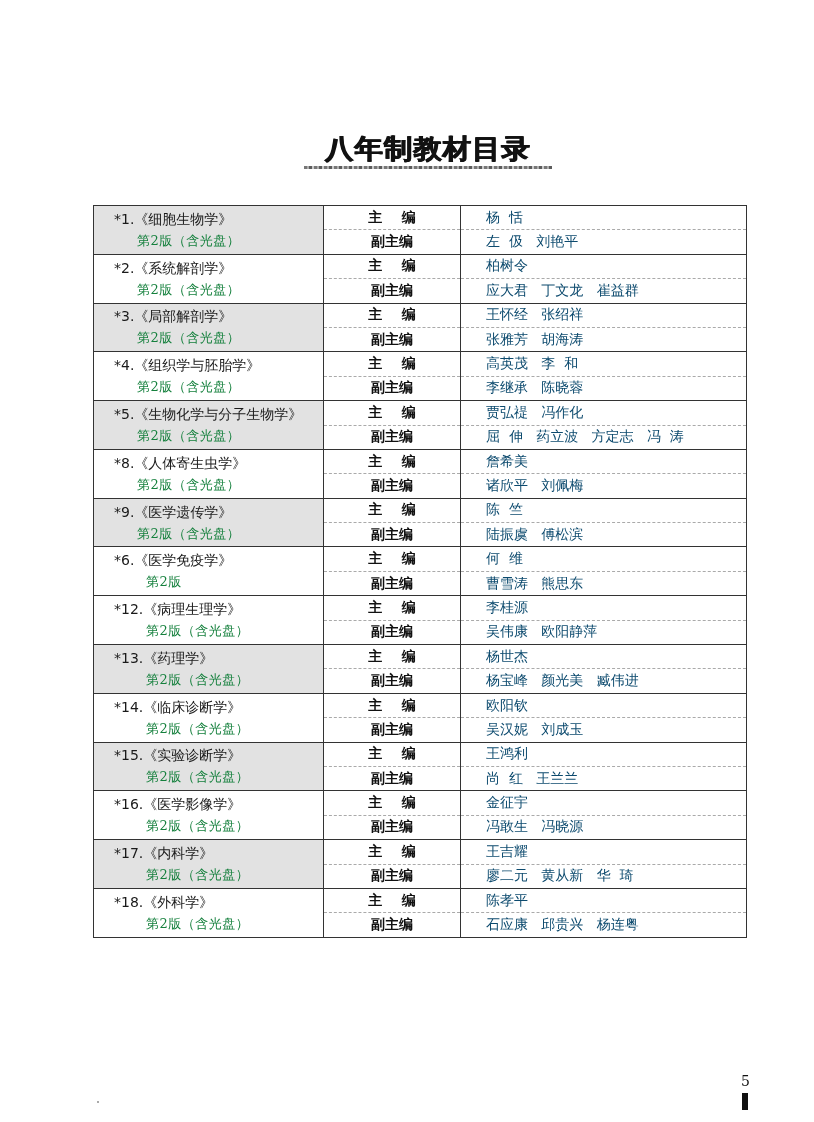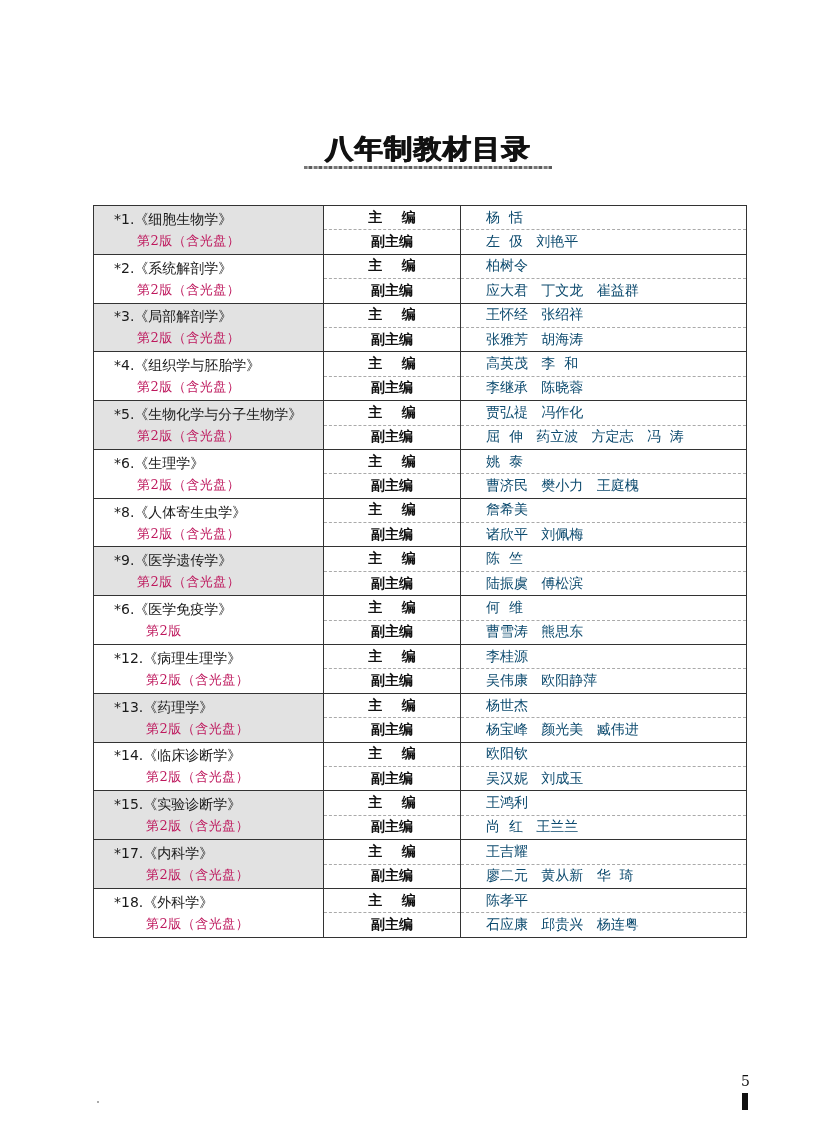--- a/index.html
+++ b/index.html
@@ -15,21 +15,21 @@
                border: 1.5px solid #333; }
   .toc-row { height: 47.8px; }
   .toc-row td { padding: 0; border-bottom: 1.2px solid #333; vertical-align: middle; }
   .cell-book { width: 229px; border-right: 1.2px solid #333; position: relative; }
   .cell-book.shaded { background: #e2e2e2; }
   .cell-roles { width: 136px; border-right: 1.2px solid #333; }
   .cell-names { width: auto; }
   .book-title { font-family: "DejaVu Sans", "Liberation Sans", sans-serif; font-size: 14px; line-height: 21px;
                 padding-left: 20px; padding-top: 1px; white-space: nowrap; color: #1a1a1a; }
   .book-edition { font-family: "DejaVu Serif", "Liberation Serif", serif; font-size: 13px; line-height: 22px;
-                  padding-left: 43px; white-space: nowrap; color: #be185d; letter-spacing: 0.5px; }
+                  padding-left: 43px; white-space: nowrap; color: #15803d; letter-spacing: 0.5px; }
   .book-edition.wide { padding-left: 52px; }
   .book-title.wide { padding-left: 20px; }
   .sub { height: 23.4px; display: flex; align-items: center; }
   .sub.top { border-bottom: 1px dashed #aaa; }
   .role { font-family: "DejaVu Sans", "Liberation Sans", sans-serif; font-weight: bold; font-size: 14px;
           width: 100%; text-align: center; color: #111; white-space: pre; }
   .names { font-family: "DejaVu Serif", "Liberation Serif", serif; font-size: 14px; padding-left: 25px;
            white-space: pre; color: #0c4a6e; }
   .page-number { position: absolute; left: 741px; top: 1073px; font-family: "DejaVu Serif", "Liberation Serif", serif;
                  font-size: 14px; color: #111; }
@@ -151,42 +151,20 @@
           <div class="sub top">
             <span class="names">贾弘禔   冯作化</span>
           </div>
           <div class="sub">
             <span class="names">屈  伸   药立波   方定志   冯  涛</span>
           </div>
         </td>
       </tr>
       <tr class="toc-row">
         <td class="cell-book">
-          <div class="book-title">*6.《生理学》</div>
-          <div class="book-edition">第2版（含光盘）</div>
-        </td>
-        <td class="cell-roles">
-          <div class="sub top">
-            <span class="role">主    编</span>
-          </div>
-          <div class="sub">
-            <span class="role">副主编</span>
-          </div>
-        </td>
-        <td class="cell-names">
-          <div class="sub top">
-            <span class="names">姚  泰</span>
-          </div>
-          <div class="sub">
-            <span class="names">曹济民   樊小力   王庭槐</span>
-          </div>
-        </td>
-      </tr>
-      <tr class="toc-row">
-        <td class="cell-book">
           <div class="book-title">*8.《人体寄生虫学》</div>
           <div class="book-edition">第2版（含光盘）</div>
         </td>
         <td class="cell-roles">
           <div class="sub top">
             <span class="role">主    编</span>
           </div>
           <div class="sub">
             <span class="role">副主编</span>
           </div>
@@ -322,20 +300,42 @@
           <div class="sub">
             <span class="role">副主编</span>
           </div>
         </td>
         <td class="cell-names">
           <div class="sub top">
             <span class="names">王鸿利</span>
           </div>
           <div class="sub">
             <span class="names">尚  红   王兰兰</span>
+          </div>
+        </td>
+      </tr>
+      <tr class="toc-row">
+        <td class="cell-book">
+          <div class="book-title wide">*16.《医学影像学》</div>
+          <div class="book-edition wide">第2版（含光盘）</div>
+        </td>
+        <td class="cell-roles">
+          <div class="sub top">
+            <span class="role">主    编</span>
+          </div>
+          <div class="sub">
+            <span class="role">副主编</span>
+          </div>
+        </td>
+        <td class="cell-names">
+          <div class="sub top">
+            <span class="names">金征宇</span>
+          </div>
+          <div class="sub">
+            <span class="names">冯敢生   冯晓源</span>
           </div>
         </td>
       </tr>
       <tr class="toc-row">
         <td class="cell-book shaded">
           <div class="book-title wide">*17.《内科学》</div>
           <div class="book-edition wide">第2版（含光盘）</div>
         </td>
         <td class="cell-roles">
           <div class="sub top">

